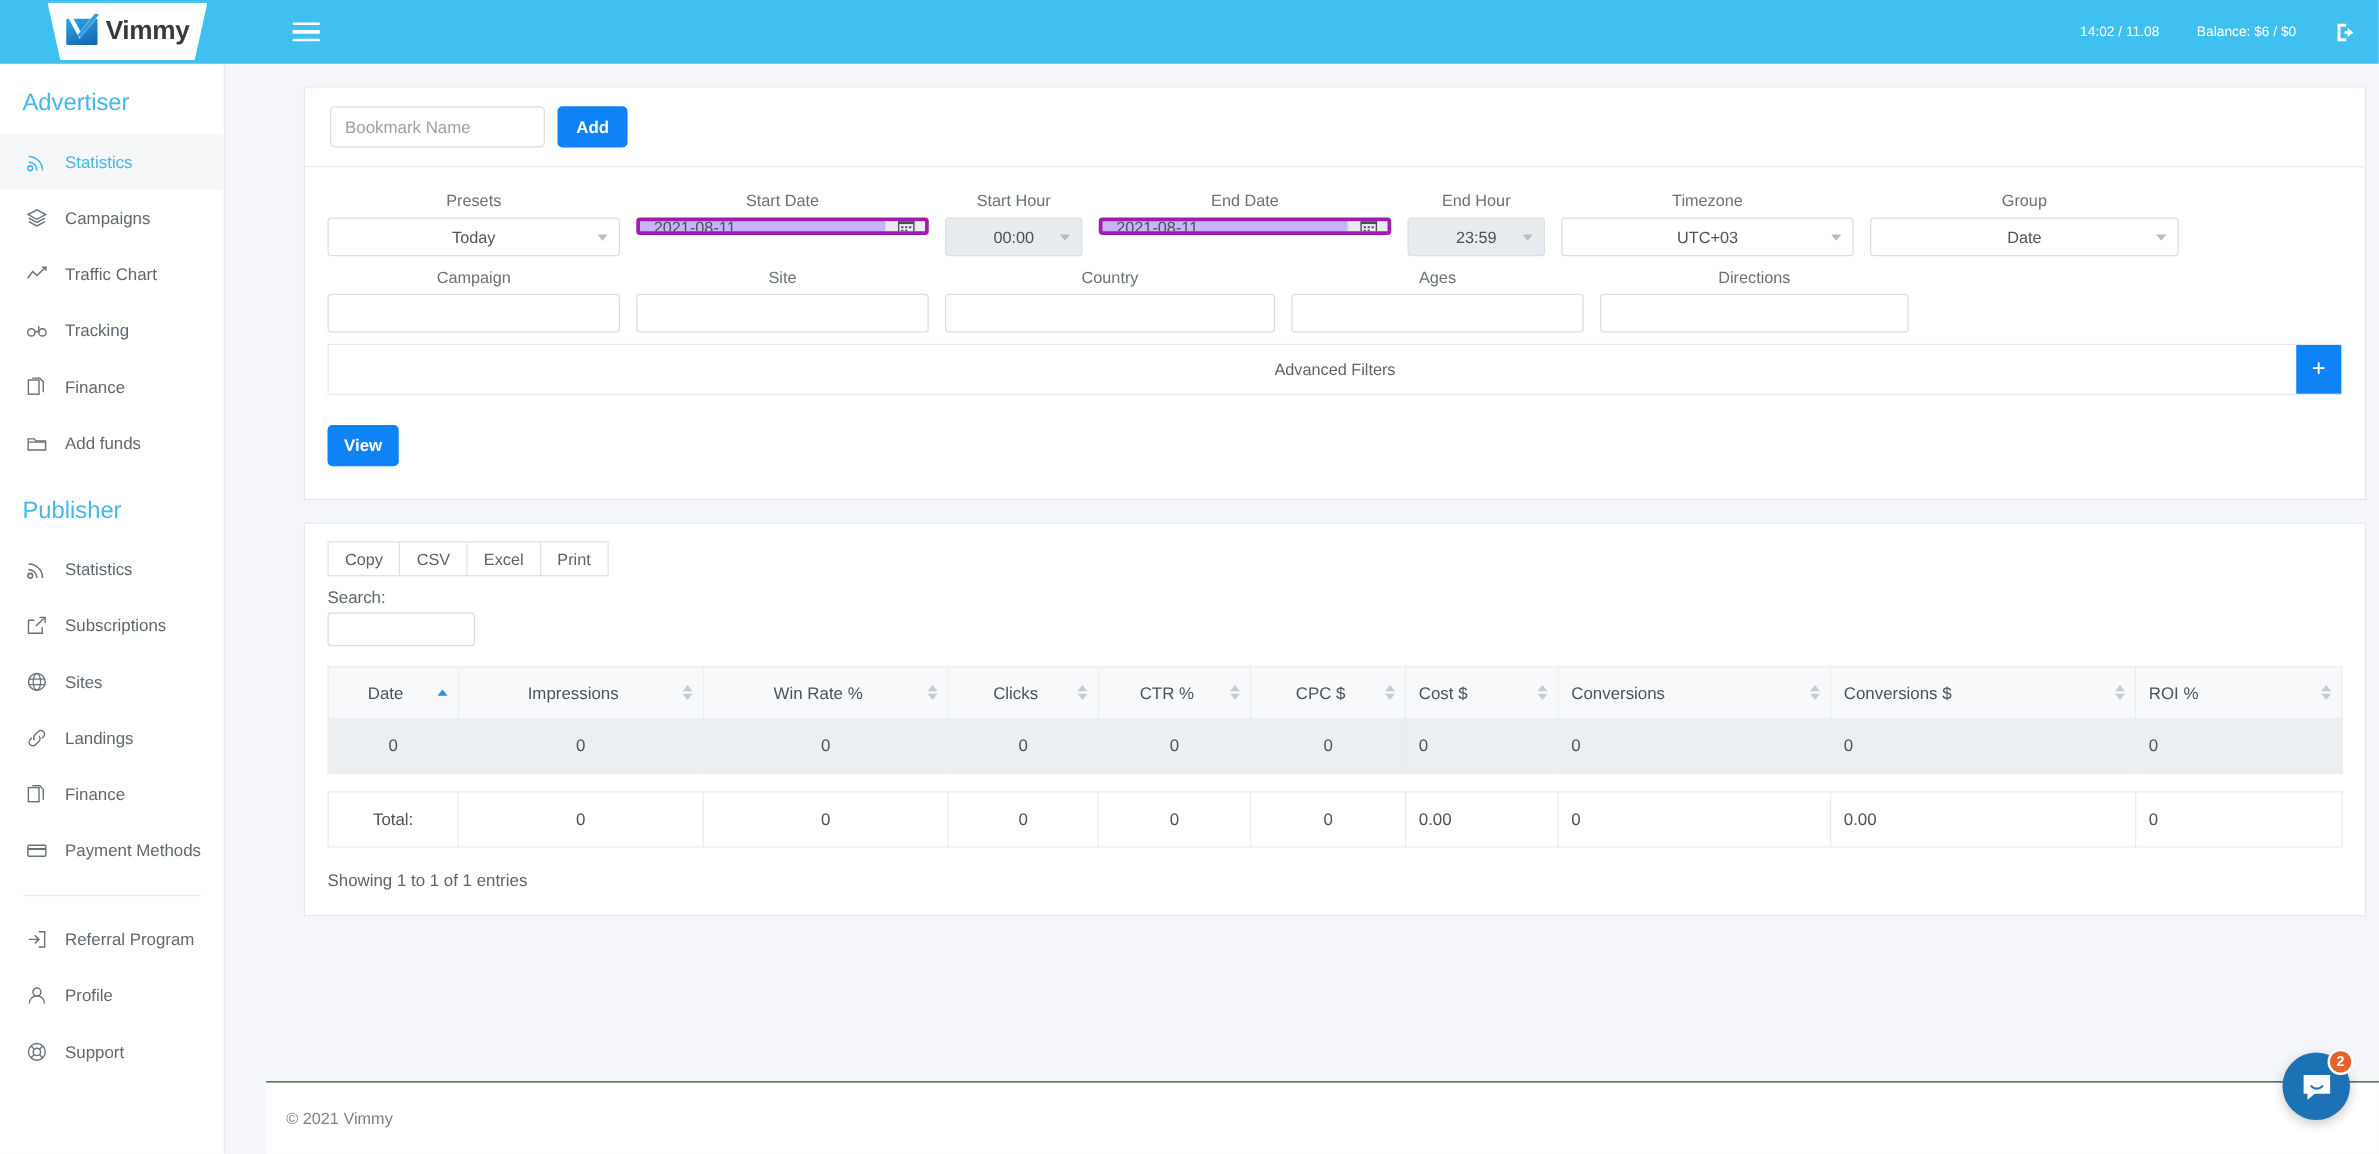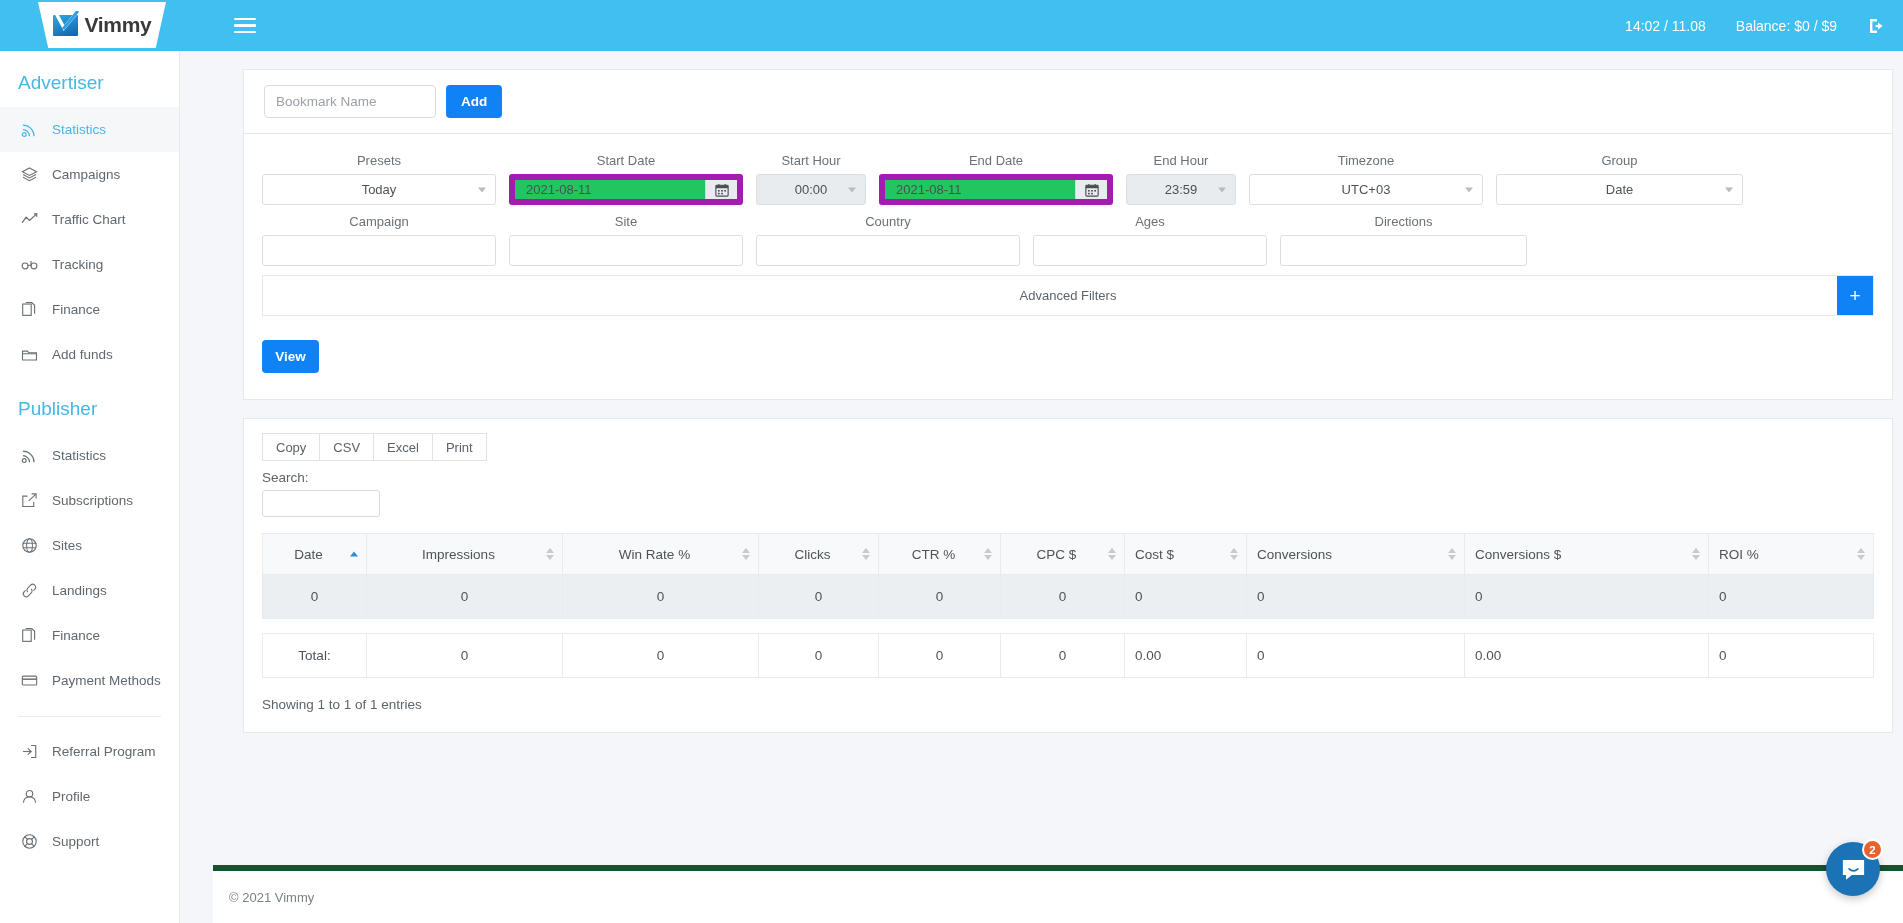--- a/index.html
+++ b/index.html
@@ -40,21 +40,21 @@
     font-size:21px; font-weight:bold; color:#3a3a3a; letter-spacing:-0.3px;
     font-family:"Liberation Sans", sans-serif;
   }
   #hamburger {
     margin-left:21px; width:22px; height:20px; display:flex; flex-direction:column;
     justify-content:center; gap:4px; cursor:pointer;
   }
   #hamburger span { display:block; height:2.5px; background:#fff; border-radius:1px; }
   #topbar-right {
     margin-left:auto; display:flex; align-items:center; gap:30px;
-    padding-right:16px; color:#fff; font-size:14px;
+    padding-right:16px; color:#fff; font-size:11px;
   }
   #topbar-right .titem { white-space:nowrap; }
   #logout-icon { width:20px; height:20px; display:block; cursor:pointer; }
 
   
   #sidebar {
     position:absolute; left:0; top:51px; width:180px; height:872px;
     background:#ffffff; border-right:1px solid #e6eaee; overflow:hidden;
   }
   .side-head {
@@ -107,22 +107,22 @@
     width:100%; height:31px; border:1px solid #dadfe4; border-radius:3px;
     background:#fff; font-size:13px; color:#4e5358; display:flex;
     align-items:center; justify-content:center; position:relative;
   }
   .sel .caret {
     position:absolute; right:9px; top:50%; transform:translateY(-50%);
     width:0; height:0; border-left:4px solid transparent; border-right:4px solid transparent;
     border-top:5px solid #b6bcc2;
   }
   .datefield {
-    width:100%; height:31px; border:6px solid #a21caf; border-radius:3px;
-    background:#22c55e; display:flex; align-items:stretch; overflow:hidden;
+    width:100%; height:14px; border:3px solid #a21caf; border-radius:3px;
+    background:#c4b5fd; display:flex; align-items:stretch; overflow:hidden;
   }
   .datefield .dval {
     flex:1; display:flex; align-items:center; padding-left:11px;
     font-size:13px; color:#4b5055;
   }
   .datefield .dbtn {
     width:32px; border-left:1px solid #d4d9de; display:flex;
     align-items:center; justify-content:center; background:#e9ecef;
   }
   .hourfield {
@@ -214,21 +214,21 @@
   table.tot { width:100%; border-collapse:collapse; margin-top:14px; }
   table.tot td {
     border:1px solid #e7ecf0; height:44px; font-size:13.5px; color:#4d5359;
     background:#fff; padding:0 10px;
   }
   #showing { margin-top:19px; font-size:13.5px; color:#5d646a; }
 
   
   #footer {
     position:absolute; left:213px; bottom:0; width:1690px; height:58px;
-    background:#fff; border-top:6px solid #14532d;
+    background:#fff; border-top:1px solid #14532d;
     display:flex; align-items:center; padding-left:16px;
     font-size:13px; color:#7b8288;
   }
 
   
   #intercom {
     position:absolute; right:23px; bottom:27px; width:54px; height:54px;
     background:#1b72b4; border-radius:50%; display:flex; align-items:center;
     justify-content:center; cursor:pointer; z-index:50;
     box-shadow:0 3px 9px rgba(0,0,0,0.22);
@@ -258,21 +258,21 @@
   </div>
 
   <div id="hamburger">
     <span></span>
       <span></span>
       <span></span>
   </div>
 
   <div id="topbar-right">
     <span class="titem">14:02 / 11.08</span>
-    <span class="titem">Balance: $0 / $9</span>
+    <span class="titem">Balance: $6 / $0</span>
     <span>
       <svg id="logout-icon" viewBox="0 0 20 20">
         <path d="M3 3 h7 v2.4 H5.4 v9.2 H10 V17 H3 Z" fill="#ffffff"></path>
         <path d="M11 6.4 L15.6 10 L11 13.6 Z" fill="#ffffff"></path>
         <rect x="8.6" y="8.9" width="5.6" height="2.2" fill="#ffffff"></rect>
       </svg>
     </span>
   </div>
 </div>
 

